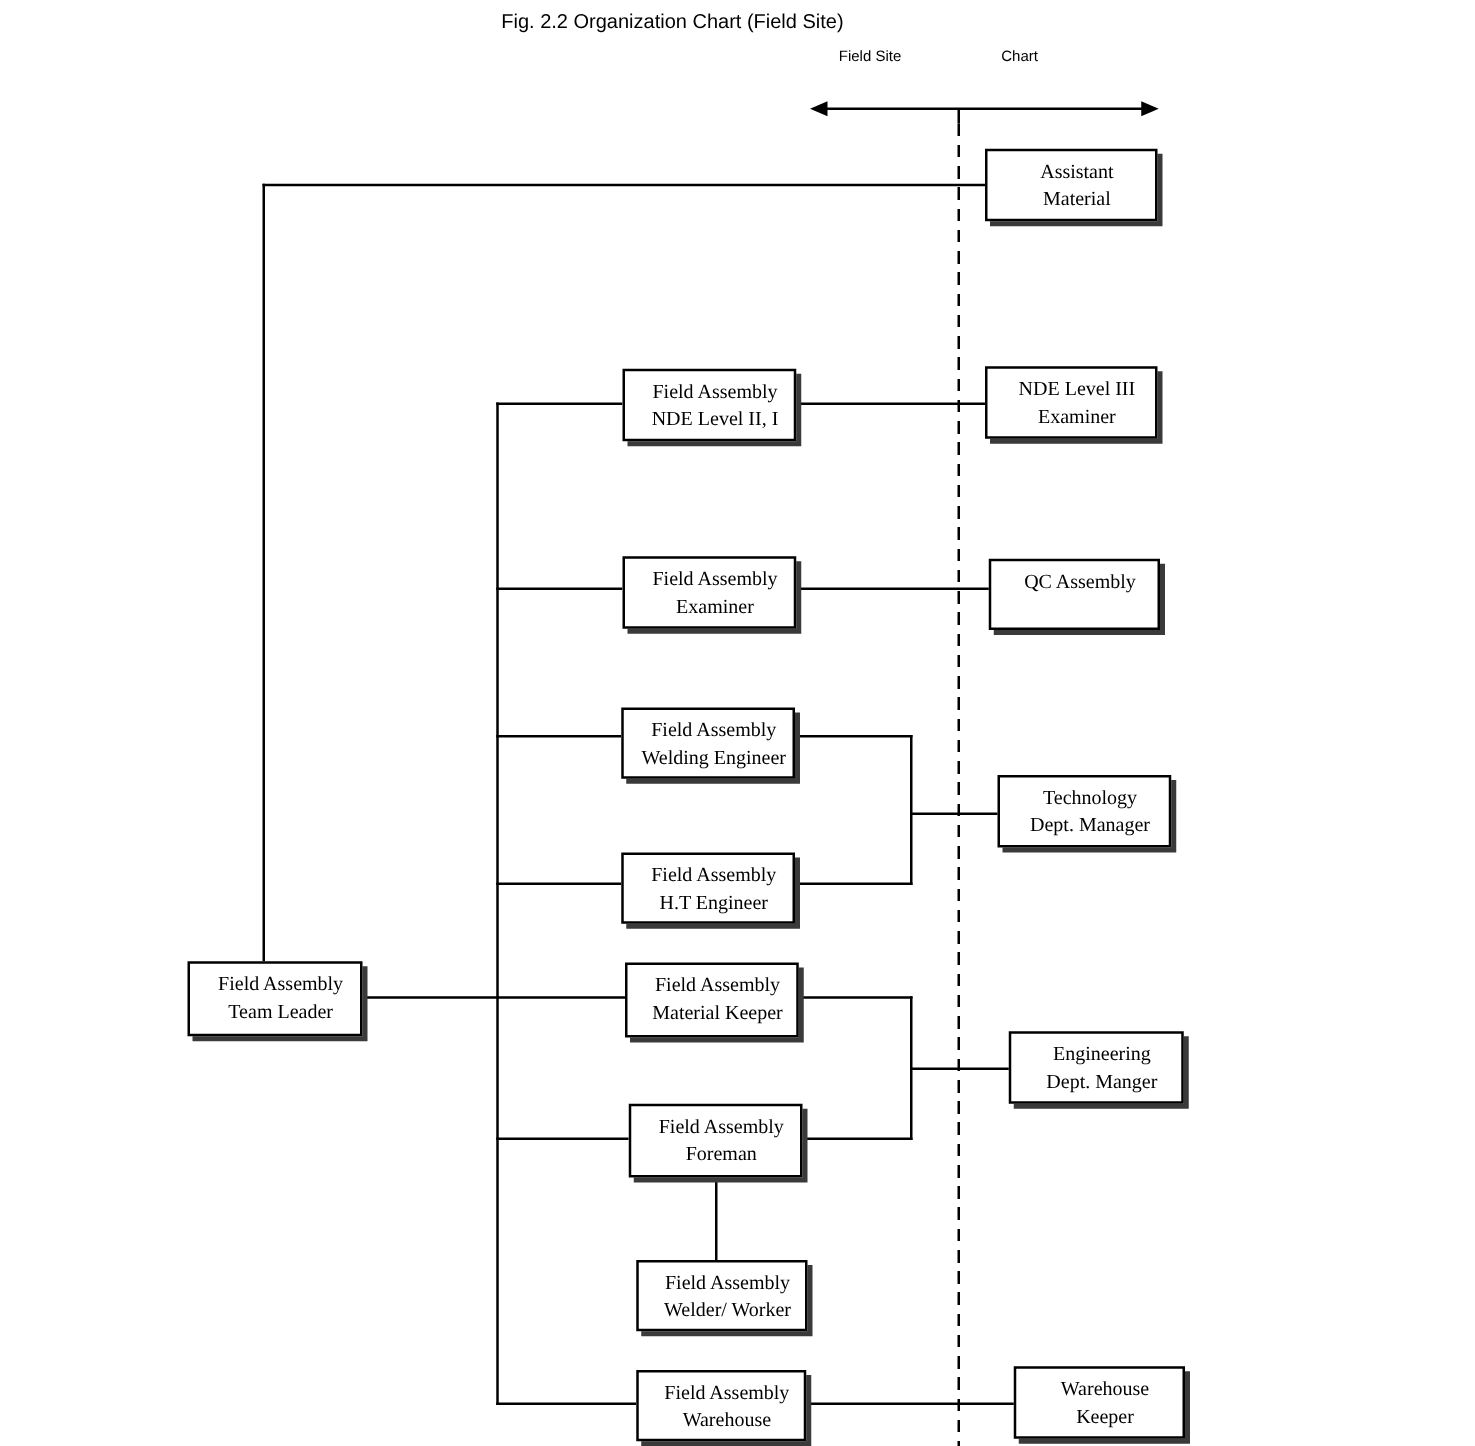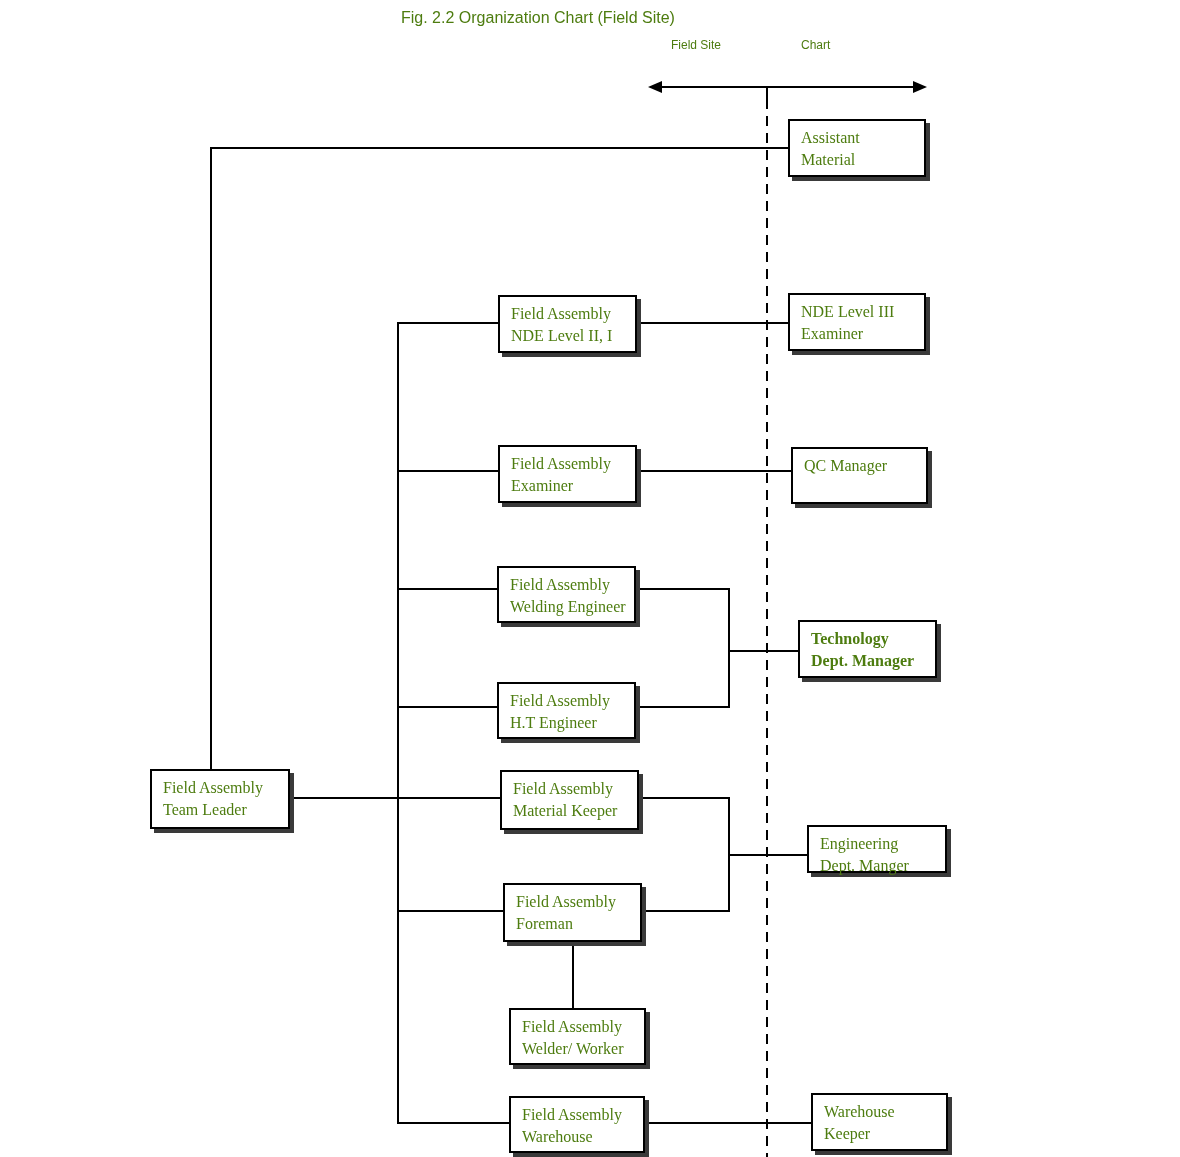--- a/index.html
+++ b/index.html
@@ -1,38 +1,38 @@
 <!DOCTYPE html>
 <html><head>
 <meta charset="utf-8">
 <style>
   html,body{margin:0;padding:0;background:#fff;}
   #stage{
     position:relative;width:1180px;height:1157px;background:#ffffff;overflow:hidden;
-    font-family:"Liberation Sans",sans-serif;color:#4d7c0f;
+    font-family:"Liberation Sans",sans-serif;color:#000000;
   }
   .title{
     position:absolute;left:401px;top:9px;font-size:16px;white-space:nowrap;
   }
   .axis-label{position:absolute;top:38px;font-size:12px;white-space:nowrap;}
   .axis-label.left{left:671px;}
   .axis-label.right{left:801px;}
   .arrow-shaft{position:absolute;left:659px;top:86px;width:256px;height:2px;background:#000;}
   .arrowhead{position:absolute;width:0;height:0;border-top:6px solid transparent;border-bottom:6px solid transparent;}
   .arrowhead.left{left:648px;top:81px;border-right:14px solid #000;}
   .arrowhead.right{left:913px;top:81px;border-left:14px solid #000;}
   .dashed-divider{
     position:absolute;left:766px;top:99px;width:2px;height:1058px;
     background:repeating-linear-gradient(to bottom,#000 0 10px,transparent 10px 17px);
   }
   .node{
     position:absolute;box-sizing:border-box;background:#fff;border:2px solid #000;
     box-shadow:4px 4px 0 #3a3a3a;
     font-family:"Liberation Serif",serif;font-size:16px;line-height:22px;
-    padding:6px 2px 0 11px;white-space:nowrap;
+    padding:6px 2px 0 11px;white-space:nowrap;text-align:center;
   }
   .seg{position:absolute;background:#000;}
 </style>
 </head>
 <body>
 
 <div id="stage">
   <div class="title">Fig. 2.2 Organization Chart (Field Site)</div>
   <div class="axis-label left">Field Site</div>
   <div class="axis-label right">Chart</div>
@@ -76,43 +76,43 @@
       </div>
       <div class="node" style="left: 788px; top: 293px; width: 138px; height: 58px;">
         <div>NDE Level III</div>
         <div>Examiner</div>
       </div>
       <div class="node" style="left: 498px; top: 445px; width: 139px; height: 58px;">
         <div>Field Assembly</div>
         <div>Examiner</div>
       </div>
       <div class="node" style="left: 791px; top: 447px; width: 137px; height: 57px;">
-        <div>QC Manager</div>
+        <div>QC Assembly</div>
       </div>
       <div class="node" style="left: 497px; top: 566px; width: 139px; height: 57px;">
         <div>Field Assembly</div>
         <div>Welding Engineer</div>
       </div>
       <div class="node" style="left: 497px; top: 682px; width: 139px; height: 57px;">
         <div>Field Assembly</div>
         <div>H.T Engineer</div>
       </div>
-      <div class="node" style="left: 798px; top: 620px; width: 139px; height: 58px; font-weight: bold;">
+      <div class="node" style="left: 798px; top: 620px; width: 139px; height: 58px;">
         <div>Technology</div>
         <div>Dept. Manager</div>
       </div>
       <div class="node" style="left: 150px; top: 769px; width: 140px; height: 60px;">
         <div>Field Assembly</div>
         <div>Team Leader</div>
       </div>
       <div class="node" style="left: 500px; top: 770px; width: 139px; height: 60px;">
         <div>Field Assembly</div>
         <div>Material Keeper</div>
       </div>
-      <div class="node" style="left: 807px; top: 825px; width: 140px; height: 48px;">
+      <div class="node" style="left: 807px; top: 825px; width: 140px; height: 58px;">
         <div>Engineering</div>
         <div>Dept. Manger</div>
       </div>
       <div class="node" style="left: 503px; top: 883px; width: 139px; height: 59px;">
         <div>Field Assembly</div>
         <div>Foreman</div>
       </div>
       <div class="node" style="left: 509px; top: 1008px; width: 137px; height: 57px;">
         <div>Field Assembly</div>
         <div>Welder/ Worker</div>

